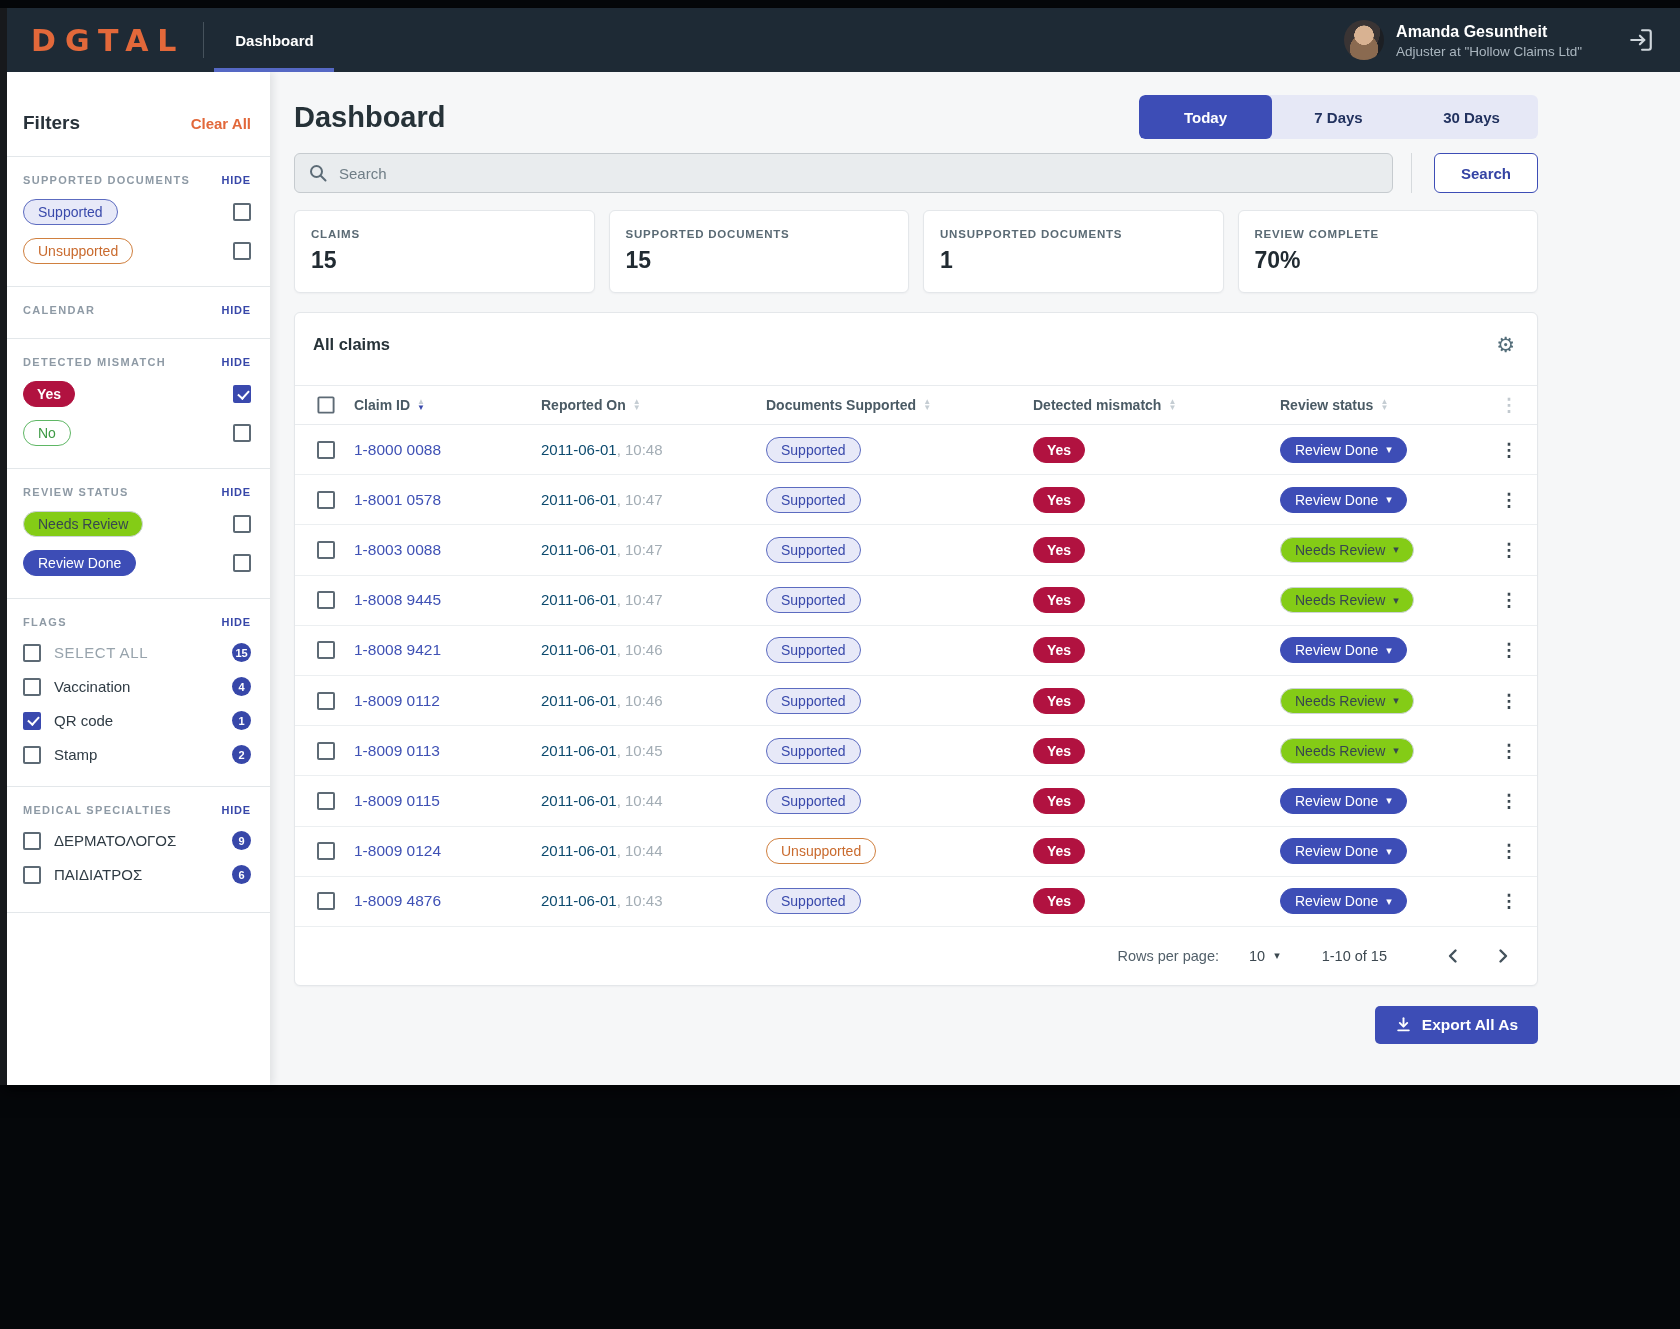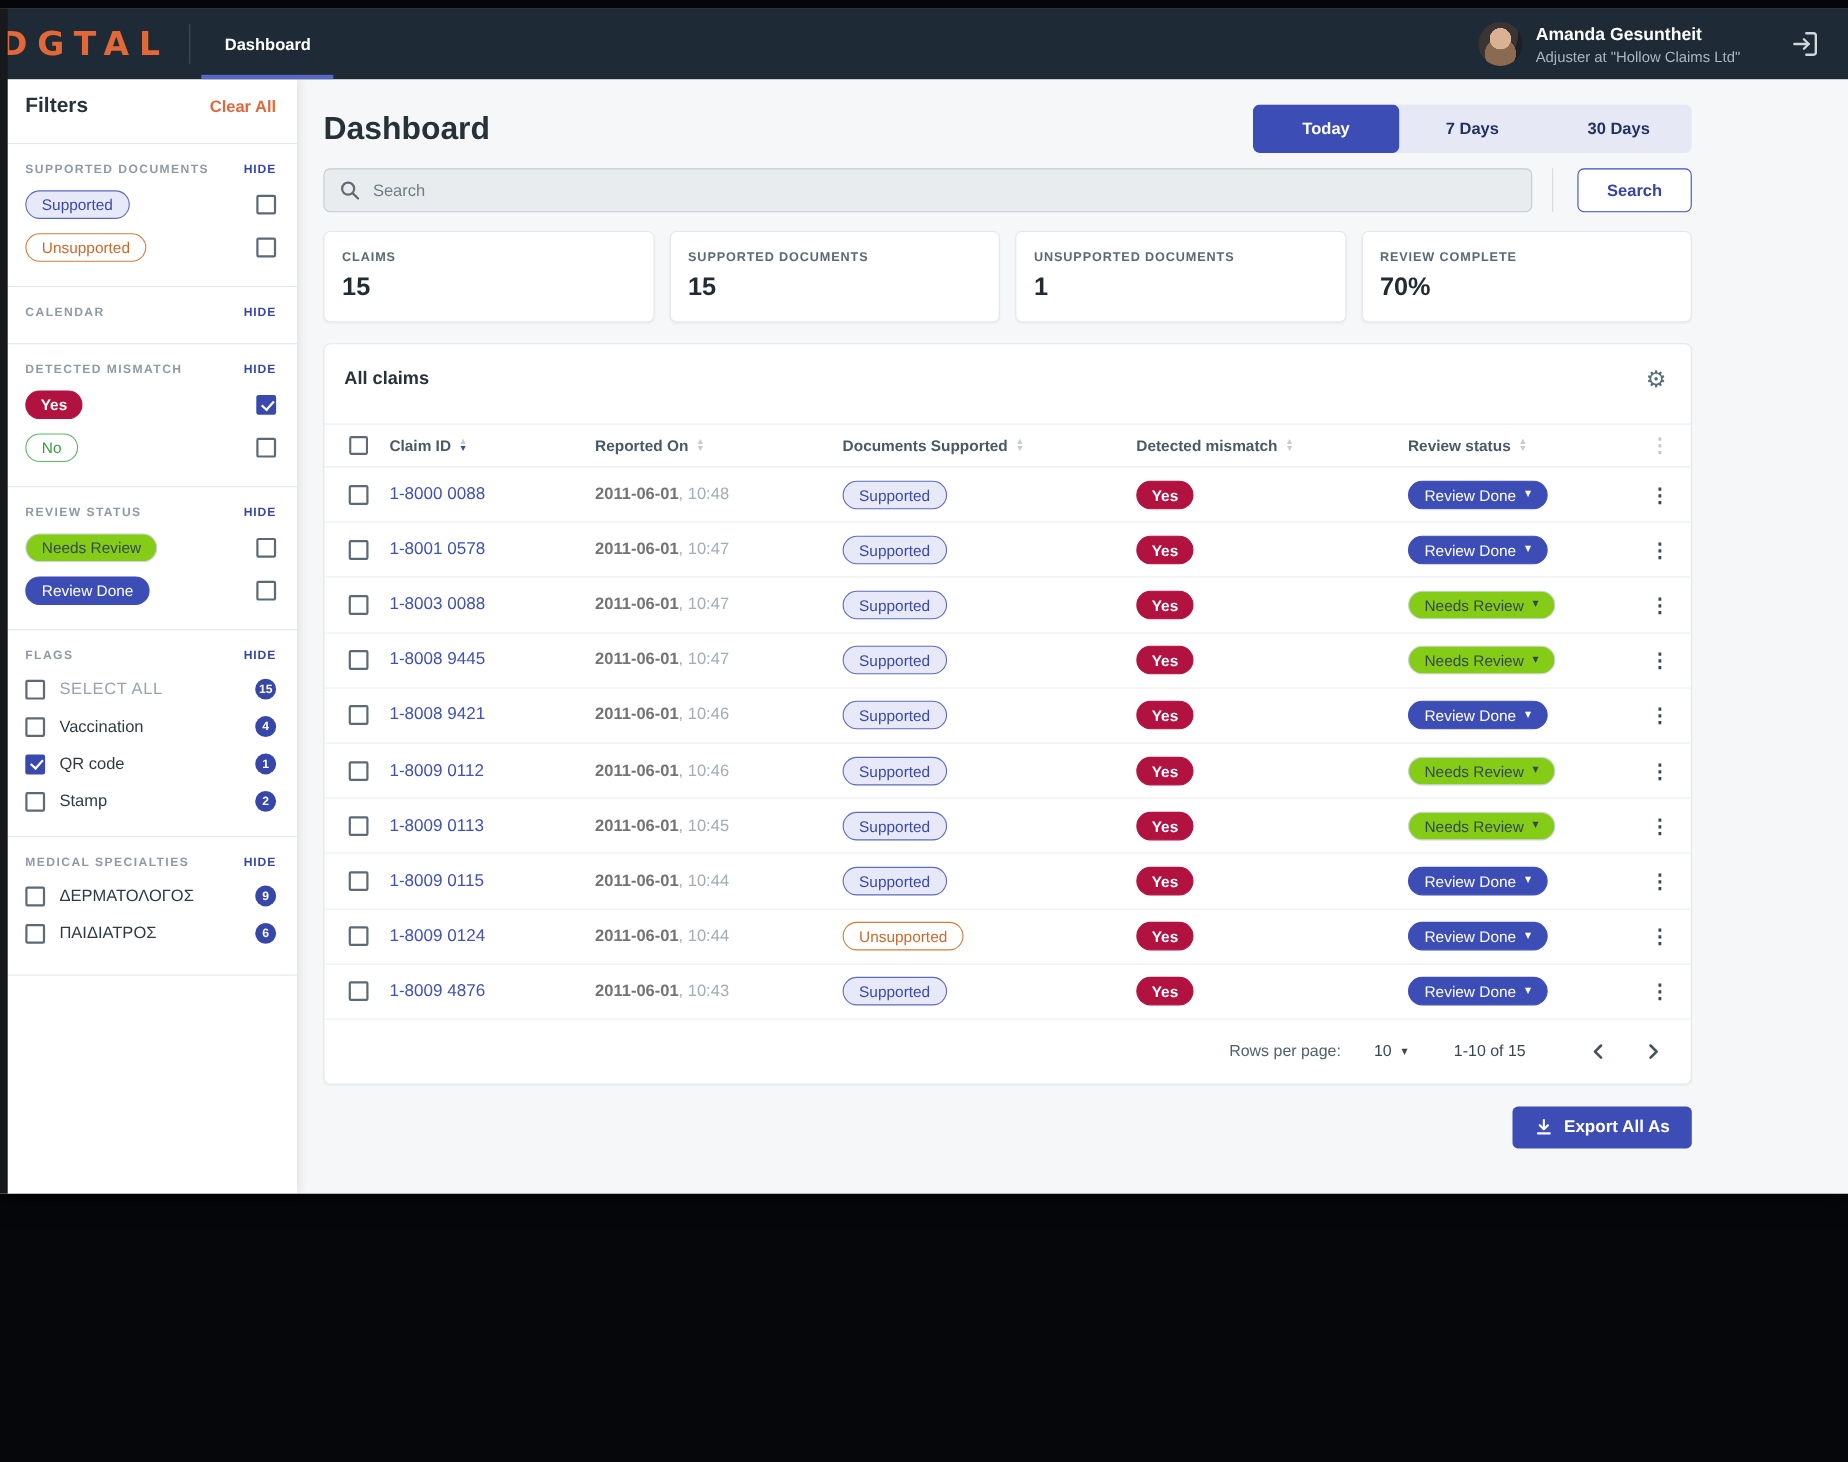--- a/index.html
+++ b/index.html
@@ -4,41 +4,41 @@
 <style>
   * { margin:0; padding:0; box-sizing:border-box; }
   html,body { width:1680px; height:1329px; }
   body { font-family:"Liberation Sans", sans-serif; background:#05070a; position:relative; }
 
   .app { position:absolute; left:0; top:8px; width:1680px; height:1077px; background:#f6f7f8; box-shadow:0 6px 18px rgba(0,0,0,.6); }
   .left-edge { position:absolute; left:0; top:0; width:7px; height:1077px; background:#17191c; z-index:40; }
 
   
   .topbar { position:absolute; left:0; top:0; right:0; height:64px; background:#1e2a35; display:flex; align-items:center; z-index:30; }
-  .logo { font-size:30px; font-weight:bold; color:#e2683a; letter-spacing:9px; font-family:"DejaVu Sans", sans-serif; }
+  .logo { margin-left:31px; font-size:30px; font-weight:bold; color:#e2683a; letter-spacing:9px; font-family:"DejaVu Sans", sans-serif; }
   .topbar-divider { width:1px; height:36px; background:#46525c; margin-left:18px; }
   .top-tab { position:relative; height:64px; width:120px; margin-left:10px; display:flex; align-items:center; justify-content:center; cursor:pointer; }
   .top-tab .lbl { color:#ffffff; font-size:15px; font-weight:600; }
   .top-tab .underline { position:absolute; left:0; bottom:0; width:120px; height:4px; background:#5568c4; }
   .top-spacer { flex:1; }
   .userblock { display:flex; align-items:center; gap:12px; }
   .avatar { width:40px; height:40px; border-radius:50%;
     background:
       radial-gradient(circle at 50% 38%, #d8b292 0 30%, rgba(216,178,146,0) 31%),
       radial-gradient(circle at 50% 72%, #8a6a50 0 40%, rgba(138,106,80,0) 41%),
       radial-gradient(circle at 30% 30%, #3a3434 0 60%, #1c1f24 61%);
   }
   .user-name { color:#ffffff; font-size:16px; font-weight:bold; line-height:20px; }
   .user-sub { color:#aab6bf; font-size:13.5px; margin-top:2px; }
   .logout { margin-left:46px; margin-right:26px; cursor:pointer; display:flex; }
 
   
   .sidebar { position:absolute; left:7px; top:64px; width:263px; height:1013px; background:#ffffff;
              box-shadow:3px 0 8px rgba(20,30,40,.10); padding:0 19px 0 16px; z-index:20; }
-  .filters-head { display:flex; align-items:center; justify-content:space-between; padding-top:14px; }
+  .filters-head { display:flex; align-items:center; justify-content:space-between; padding-top:40px; }
   .filters-title { font-size:19px; font-weight:bold; color:#28323a; }
   .clear-all { font-size:15px; font-weight:bold; color:#e2683a; cursor:pointer; }
   .s-divider { height:1px; background:#e3e7ea; margin:22px -19px 0 -16px; }
   .sec-head { display:flex; align-items:center; justify-content:space-between; margin-top:17px; }
   .sec-label { font-size:11px; font-weight:bold; letter-spacing:1.3px; color:#8e9aa5; }
   .hide-link { font-size:11px; font-weight:bold; letter-spacing:.8px; color:#3747a9; cursor:pointer; }
   .side-row { display:flex; align-items:center; margin-top:13px; }
   .side-row .cb { margin-left:auto; }
 
   .pill { display:inline-flex; align-items:center; gap:8px; font-size:14px; padding:4px 14px; border-radius:15px;
@@ -96,21 +96,21 @@
   .th { display:flex; align-items:center; font-size:14px; font-weight:600; color:#4a5a64; cursor:pointer; }
   .sort { display:inline-flex; flex-direction:column; margin-left:7px; line-height:0; }
   .sort span { font-size:8px; line-height:6px; color:#c5cdd3; }
   .sort.desc-active .dn { color:#3949ab; }
   .kebab { font-size:18px; color:#3c4850; justify-self:end; margin-right:20px; cursor:pointer; font-weight:bold; }
   .kebab.light { color:#c2c9cf; }
 
   .trow { height:50.2px; border-bottom:1px solid #eceff1; }
   .trow:last-of-type { border-bottom:1px solid #e8ebee; }
   .claim-link { font-size:15.5px; color:#3f51b5; cursor:pointer; }
-  .date { font-size:15px; font-weight:bold; color:#737373; }
+  .date { font-size:15px; font-weight:normal; color:#0c4a6e; }
   .time { font-size:15px; color:#a3adb5; font-weight:normal; }
 
   .pagination { height:58px; display:flex; align-items:center; justify-content:flex-end; padding-right:24px; font-size:14.5px; color:#515f69; }
   .rpp-label { margin-right:30px;margin-left:20px; }
   .rpp-select { display:flex; align-items:center; gap:9px; cursor:pointer; margin-right:42px; color:#3c4850; }
   .rpp-select .caret { font-size:11px; color:#3c4850; }
   .range { margin-right:56px; color:#3c4850; }
   .pg-btn { cursor:pointer; display:flex; margin-right:30px; }
   .pg-btn.last { margin-right:0; }
 

